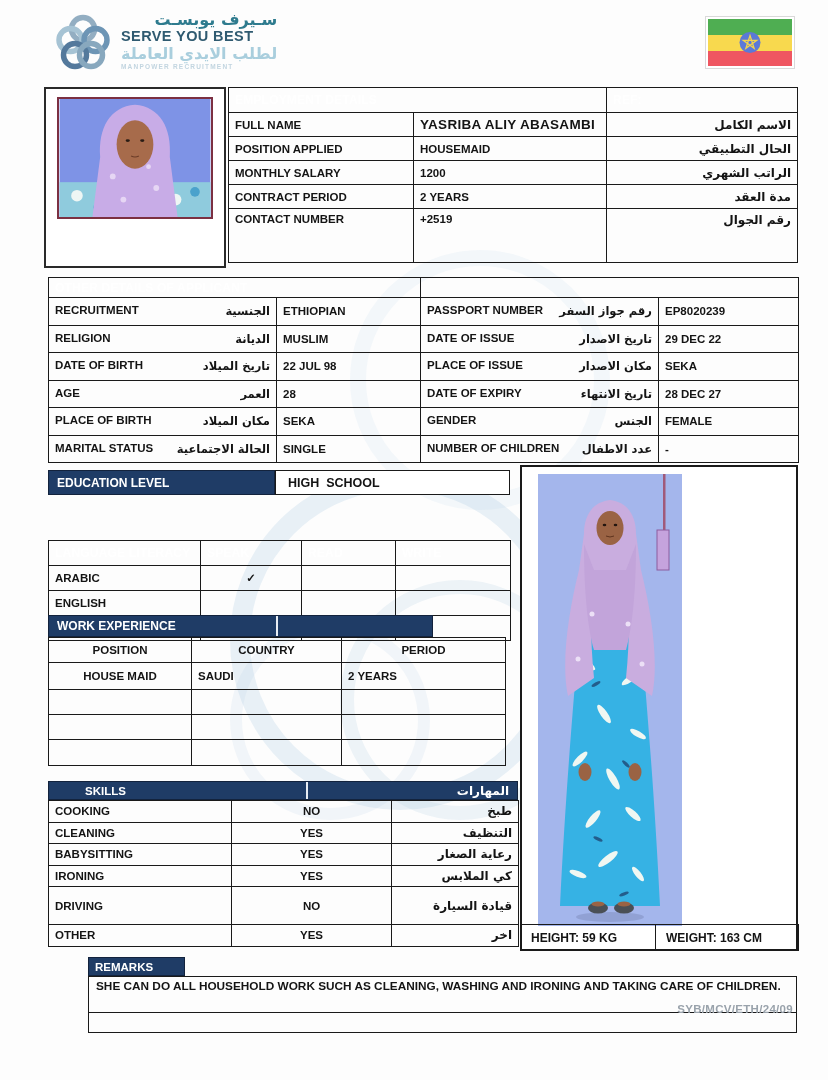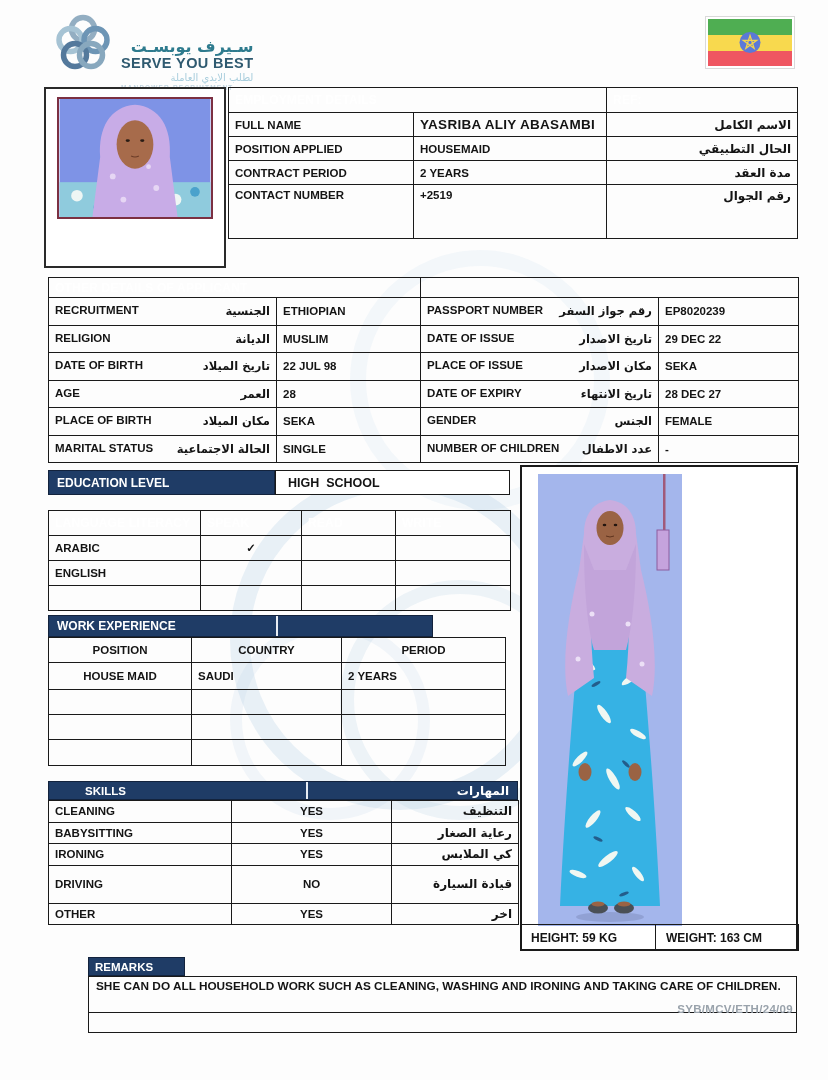--- a/index.html
+++ b/index.html
@@ -12,23 +12,23 @@
   .wm1 { left:230px; top:470px; width:340px; height:340px; border:20px solid rgba(174,203,227,.26); }
   .wm2 { left:340px; top:580px; width:240px; height:240px; border:14px solid rgba(174,203,227,.20); }
   .wm3 { left:230px; top:620px; width:200px; height:200px; border:12px solid rgba(174,203,227,.15); }
   .wm4 { left:350px; top:250px; width:260px; height:260px; border:16px solid rgba(174,203,227,.12); }
 
   .z { position:absolute; z-index:1; }
 
   
   .logo { left:52px; top:12px; display:flex; align-items:flex-start; }
   .logo-text { margin-left:7px; line-height:1.05; }
-  .l-ar  { font-family:"DejaVu Sans",sans-serif; direction:rtl; color:#2e7b8e; font-weight:bold; font-size:16px;margin-top:27px; }
+  .l-ar  { font-family:"DejaVu Sans",sans-serif; direction:rtl; color:#2e7b8e; font-weight:bold; font-size:16px; }
   .l-en  { color:#2f5a70; font-weight:bold; font-size:14.5px; letter-spacing:.4px; }
-  .l-ar2 { font-family:"DejaVu Sans",sans-serif; direction:rtl; color:#a9cedd; font-weight:normal; font-size:10px; margin-top:2px;text-align:right; }
+  .l-ar2 { font-family:"DejaVu Sans",sans-serif; direction:rtl; color:#a9cedd; font-weight:bold; font-size:16px; margin-top:2px;text-align:right; }
   .l-en2 { color:#c2d5e0; font-weight:bold; font-size:6.5px; letter-spacing:1.2px; margin-top:1px; }
 
   .flag { left:705px; top:16px; width:90px; height:53px; background:#fff; border:1px solid #d9d9d9; padding:2px; }
   .flag svg { display:block; }
 
   
   .tbl { border-collapse:collapse; table-layout:fixed; position:absolute; z-index:1; }
   .tbl td { border:1.5px solid #1a1a1a; font-weight:bold; font-size:11.5px; color:#141414;
             padding:1px 6px; overflow:hidden; white-space:nowrap; vertical-align:middle; background:transparent; }
   .navy { background:#1f3c66; color:#fff; }
@@ -142,20 +142,25 @@
       <td>FULL NAME</td>
       <td class="big">YASRIBA ALIY ABASAMBI</td>
       <td class="ar">الاسم الكامل</td>
     </tr>
     <tr style="height:24px">
       <td>POSITION APPLIED</td>
       <td>HOUSEMAID</td>
       <td class="ar">الحال التطبيقي</td>
     </tr>
     <tr style="height:24px">
+      <td>MONTHLY SALARY</td>
+      <td>1200</td>
+      <td class="ar">الراتب الشهري</td>
+    </tr>
+    <tr style="height:24px">
       <td>CONTRACT PERIOD</td>
       <td>2 YEARS</td>
       <td class="ar">مدة العقد</td>
     </tr>
     <tr style="height:54px">
       <td class="top">CONTACT NUMBER</td>
       <td class="top">+2519</td>
       <td class="ar top">رقم الجوال</td>
     </tr>
   </tbody>
@@ -244,21 +249,21 @@
             <span class="arr">عدد الاطفال</span>
           </td>
       <td>-</td>
     </tr>
   </tbody>
     </table>
 
   <div class="z edu-value">HIGH  SCHOOL</div>
   <div class="z edu-label navy">EDUCATION LEVEL</div>
 
-  <table class="tbl" style="left:48px; top:510px; width:462px;">
+  <table class="tbl" style="left:48px; top:540px; width:462px;">
     <colgroup>
         <col style="width:152px">
         <col style="width:101px">
         <col style="width:94px">
         <col style="width:115px">
       </colgroup>
     <tbody>
         <tr style="height:25px">
       <td class="navy ttl">LANGUAGE LITERACY</td>
       <td class="navy ttl">SPEAK</td>
@@ -330,20 +335,25 @@
     <span class="divider" style="left:257px"></span>
     <span class="ar-t">المهارات</span>
   </div>
   <table class="tbl" style="left:48px; top:800px; width:470px;">
     <colgroup>
         <col style="width:183px">
         <col style="width:160px">
         <col style="width:127px">
       </colgroup>
     <tbody>
+        <tr style="height:21.5px">
+      <td>COOKING</td>
+      <td class="cen">NO</td>
+      <td class="ar">طبخ</td>
+    </tr>
     <tr style="height:21.5px">
       <td>CLEANING</td>
       <td class="cen">YES</td>
       <td class="ar">التنظيف</td>
     </tr>
     <tr style="height:21.5px">
       <td>BABYSITTING</td>
       <td class="cen">YES</td>
       <td class="ar">رعاية الصغار</td>
     </tr>

